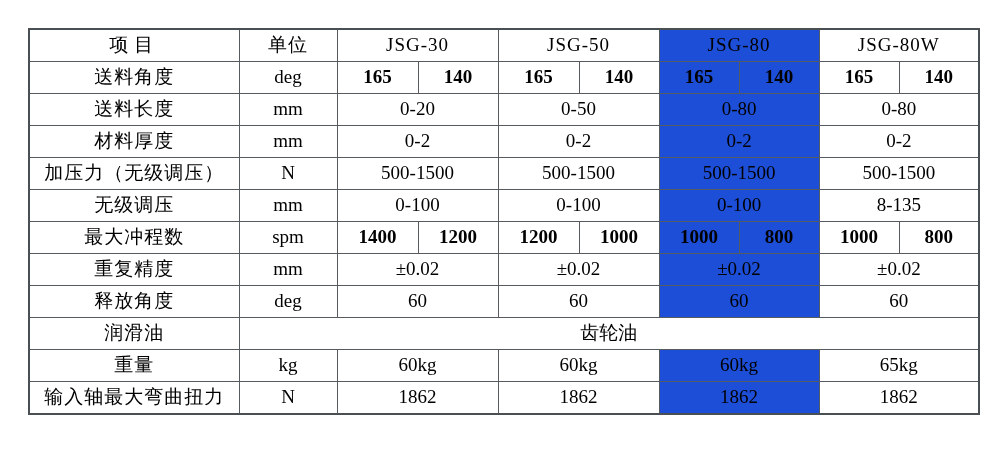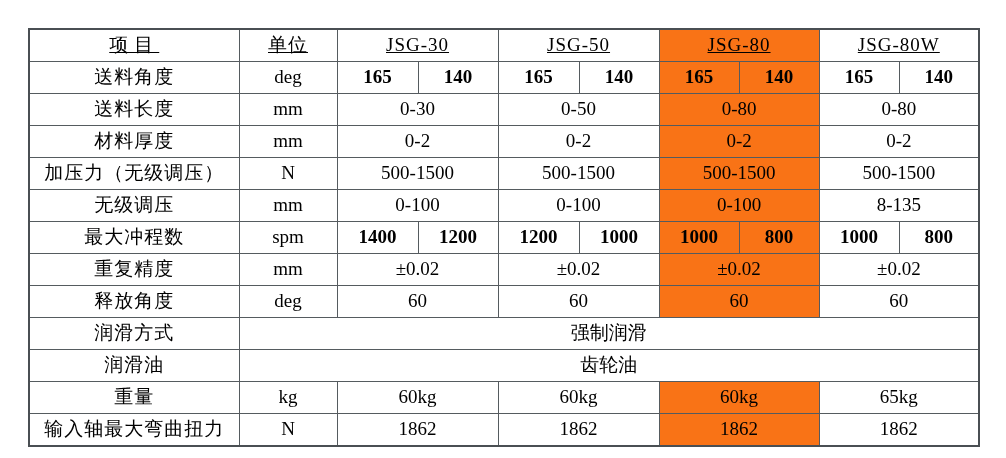--- a/index.html
+++ b/index.html
@@ -49,27 +49,26 @@
     font-size: 17px;
   }
   td.val {
     font-size: 19px;
   }
   td.half {
     font-size: 19px;
     font-weight: bold;
   }
   .grey {
-    background: #f97316;
+    background: #1d4ed8;
   }
   .hdr td {
     font-size: 22px;
     height: 36px;
     letter-spacing: 1px;
-    text-decoration: underline;
   }
   .hdr td.label {
     letter-spacing: 6px;
   }
   .lubr {
     font-size: 20px;
   }
   .lbl-sp2 { letter-spacing: 5px; }
   .lbl-sp3 { letter-spacing: 3px; }
 </style>
@@ -110,21 +109,21 @@
         <td class="half">140</td>
         <td class="half grey">165</td>
         <td class="half grey">140</td>
         <td class="half">165</td>
         <td class="half">140</td>
       </tr>
 
       <tr>
         <td class="label lbl-sp2">送料长度</td>
         <td class="unit">mm</td>
-        <td class="val" colspan="2">0-30</td>
+        <td class="val" colspan="2">0-20</td>
         <td class="val" colspan="2">0-50</td>
         <td class="val grey" colspan="2">0-80</td>
         <td class="val" colspan="2">0-80</td>
       </tr>
 
       <tr>
         <td class="label lbl-sp2">材料厚度</td>
         <td class="unit">mm</td>
         <td class="val" colspan="2">0-2</td>
         <td class="val" colspan="2">0-2</td>
@@ -175,24 +174,20 @@
       <tr>
         <td class="label lbl-sp2">释放角度</td>
         <td class="unit">deg</td>
         <td class="val" colspan="2">60</td>
         <td class="val" colspan="2">60</td>
         <td class="val grey" colspan="2">60</td>
         <td class="val" colspan="2">60</td>
       </tr>
 
 
-      <tr>
-        <td class="label lbl-sp2">润滑方式</td>
-        <td class="lubr" colspan="9">强制润滑</td>
-      </tr>
 
       <tr>
         <td class="label lbl-sp3">润滑油</td>
         <td class="lubr" colspan="9">齿轮油</td>
       </tr>
 
       <tr>
         <td class="label lbl-sp2">重量</td>
         <td class="unit">kg</td>
         <td class="val" colspan="2">60kg</td>

